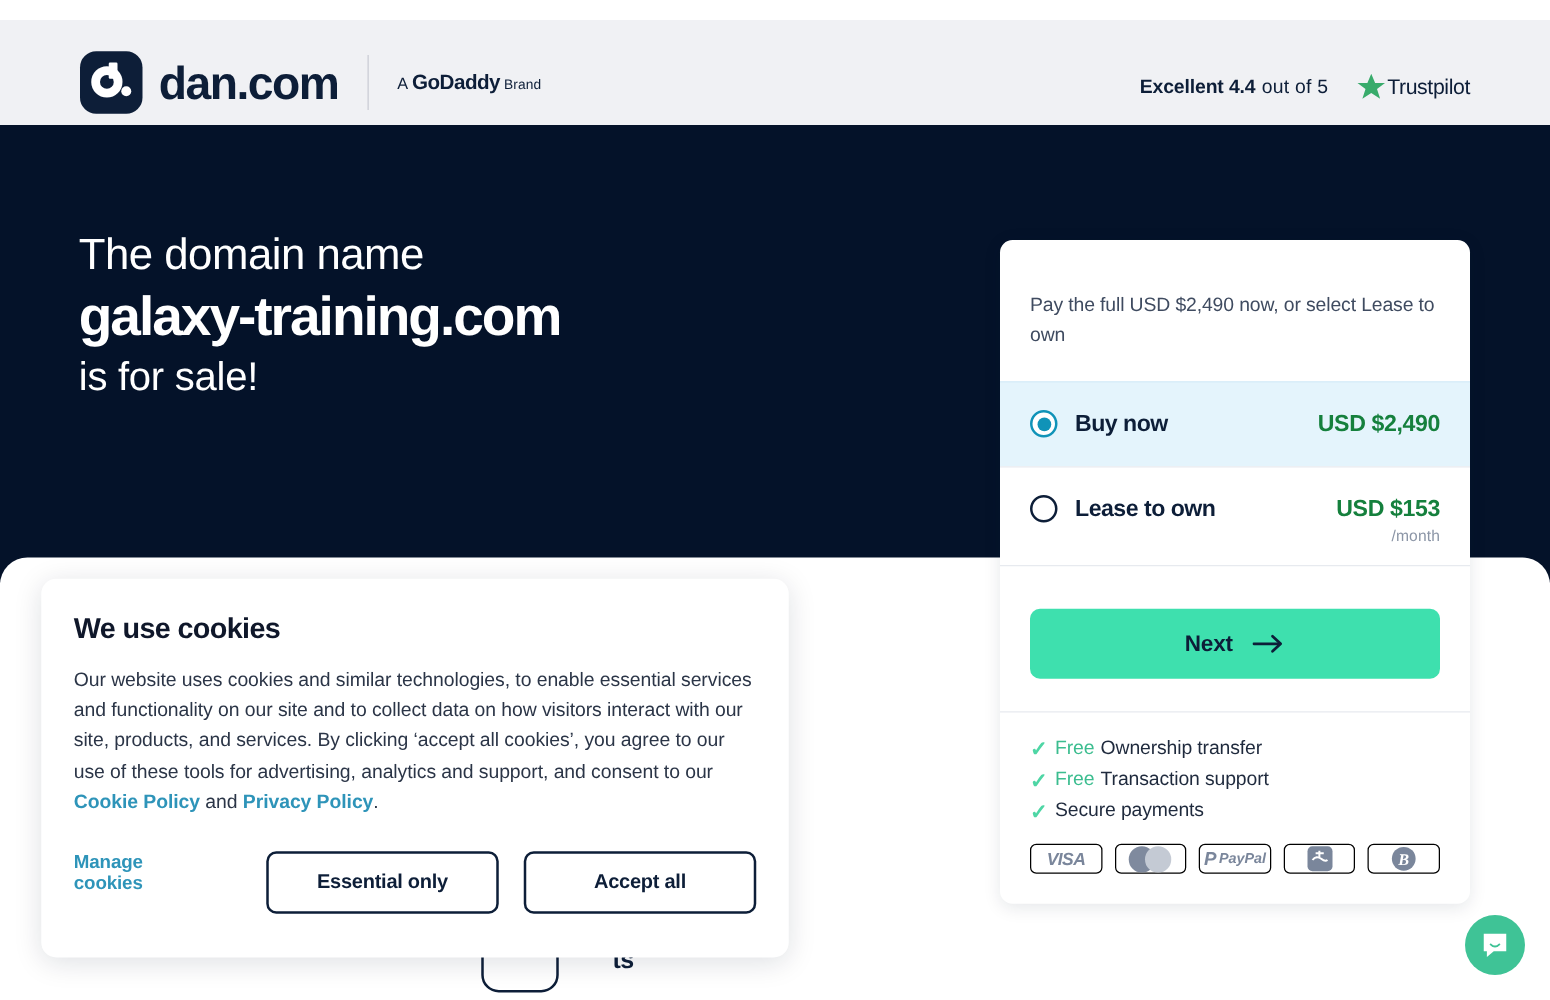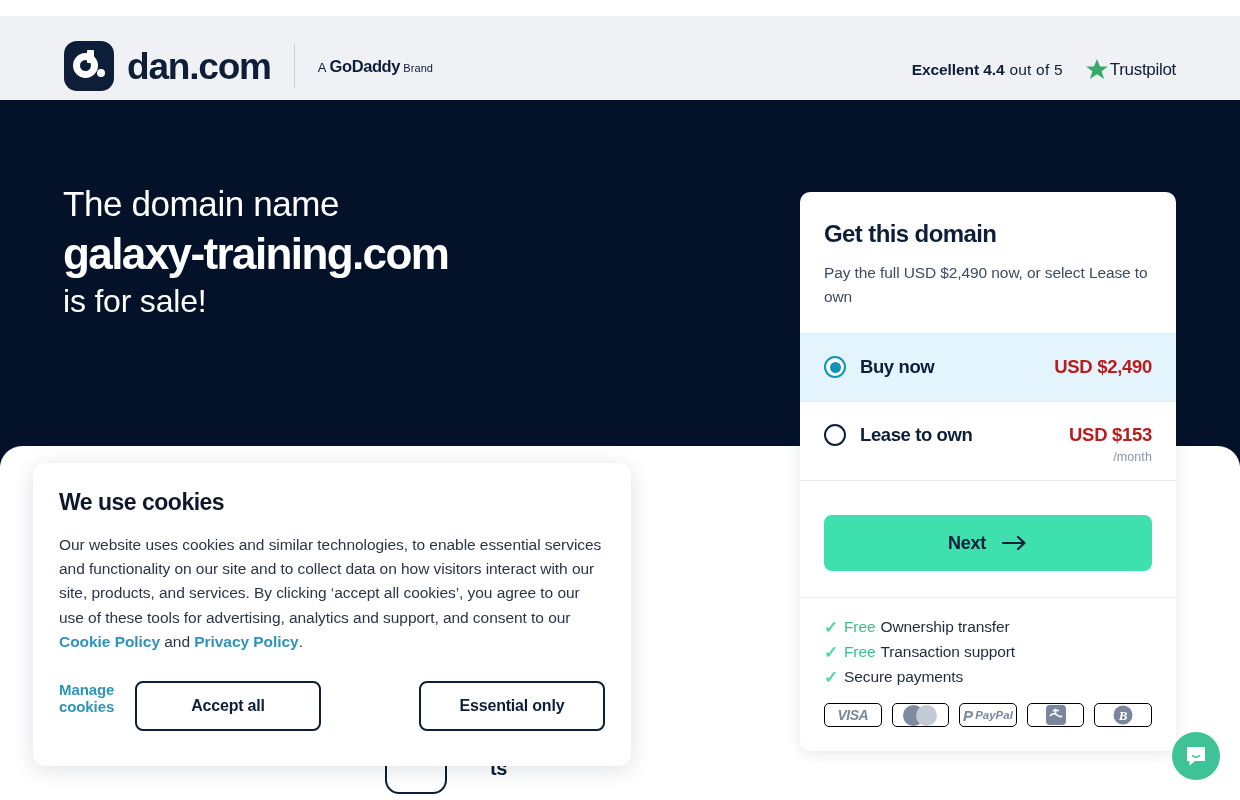--- a/index.html
+++ b/index.html
@@ -209,21 +209,21 @@
   }
   .opt-label {
     margin-left: 14px;
     font-size: 18.5px; font-weight: bold;
     color: #0d1e38; letter-spacing: -0.4px;
     white-space: nowrap;
   }
   .opt-right { text-align: right; padding-top: 22px; }
   .opt-price {
     font-size: 18.5px; font-weight: bold;
-    color: #b91c1c; letter-spacing: -0.3px;
+    color: #15803d; letter-spacing: -0.3px;
     white-space: nowrap;
   }
   .opt-per {
     font-size: 12.5px; color: #8b95a6;
     margin-top: 4px; letter-spacing: 0.1px;
   }
   .opt-row.buy { padding-bottom: 22px; }
   .opt-row.lease { padding-bottom: 16px; }
 
   .next-wrap { padding: 18px 24px 26px 24px; border-top: 1px solid #e7eaef; }
@@ -387,21 +387,20 @@
         <div class="feat-text">
           <div>ee</div>
           <div>ts</div>
         </div>
       </div>
     </div>
   </div>
 
   <div class="buy-card">
     <div class="card-head">
-      <div class="card-title">Get this domain</div>
       <div class="card-sub">Pay the full USD $2,490 now, or select Lease to own</div>
     </div>
 
     <div class="opt-row buy selected">
       <div class="opt-left">
         <span class="radio on"></span>
         <span class="opt-label">Buy now</span>
       </div>
       <div class="opt-right">
         <div class="opt-price">USD $2,490</div>
@@ -478,22 +477,22 @@
     </div>
   </div>
 
   <div class="cookie">
     <div class="cookie-title">We use cookies</div>
     <div class="cookie-body">
       <span>Our website uses cookies and similar technologies, to enable essential services and functionality on our site and to collect data on how visitors interact with our site, products, and services. By clicking ‘accept all cookies’, you agree to our use of these tools for advertising, analytics and support, and consent to our </span><a href="#">Cookie Policy</a><span> and </span><a href="#">Privacy Policy</a><span>.</span>
     </div>
     <div class="cookie-actions">
       <a class="manage-link" href="#">Manage cookies</a>
+      <button class="cookie-btn first">Essential only</button>
       <button class="cookie-btn second">Accept all</button>
-      <button class="cookie-btn first">Essential only</button>
     </div>
   </div>
 
   <div class="intercom">
     <svg width="26" height="26" viewBox="0 0 26 26">
       <path d="M4 4 H22 V18 H12 L6.5 22.5 V18 H4 Z" fill="#ffffff"></path>
       <path d="M9.5 12.5 Q13 16 16.5 12.5" stroke="#3fc396" stroke-width="1.5" fill="none" stroke-linecap="round"></path>
     </svg>
   </div>
 

